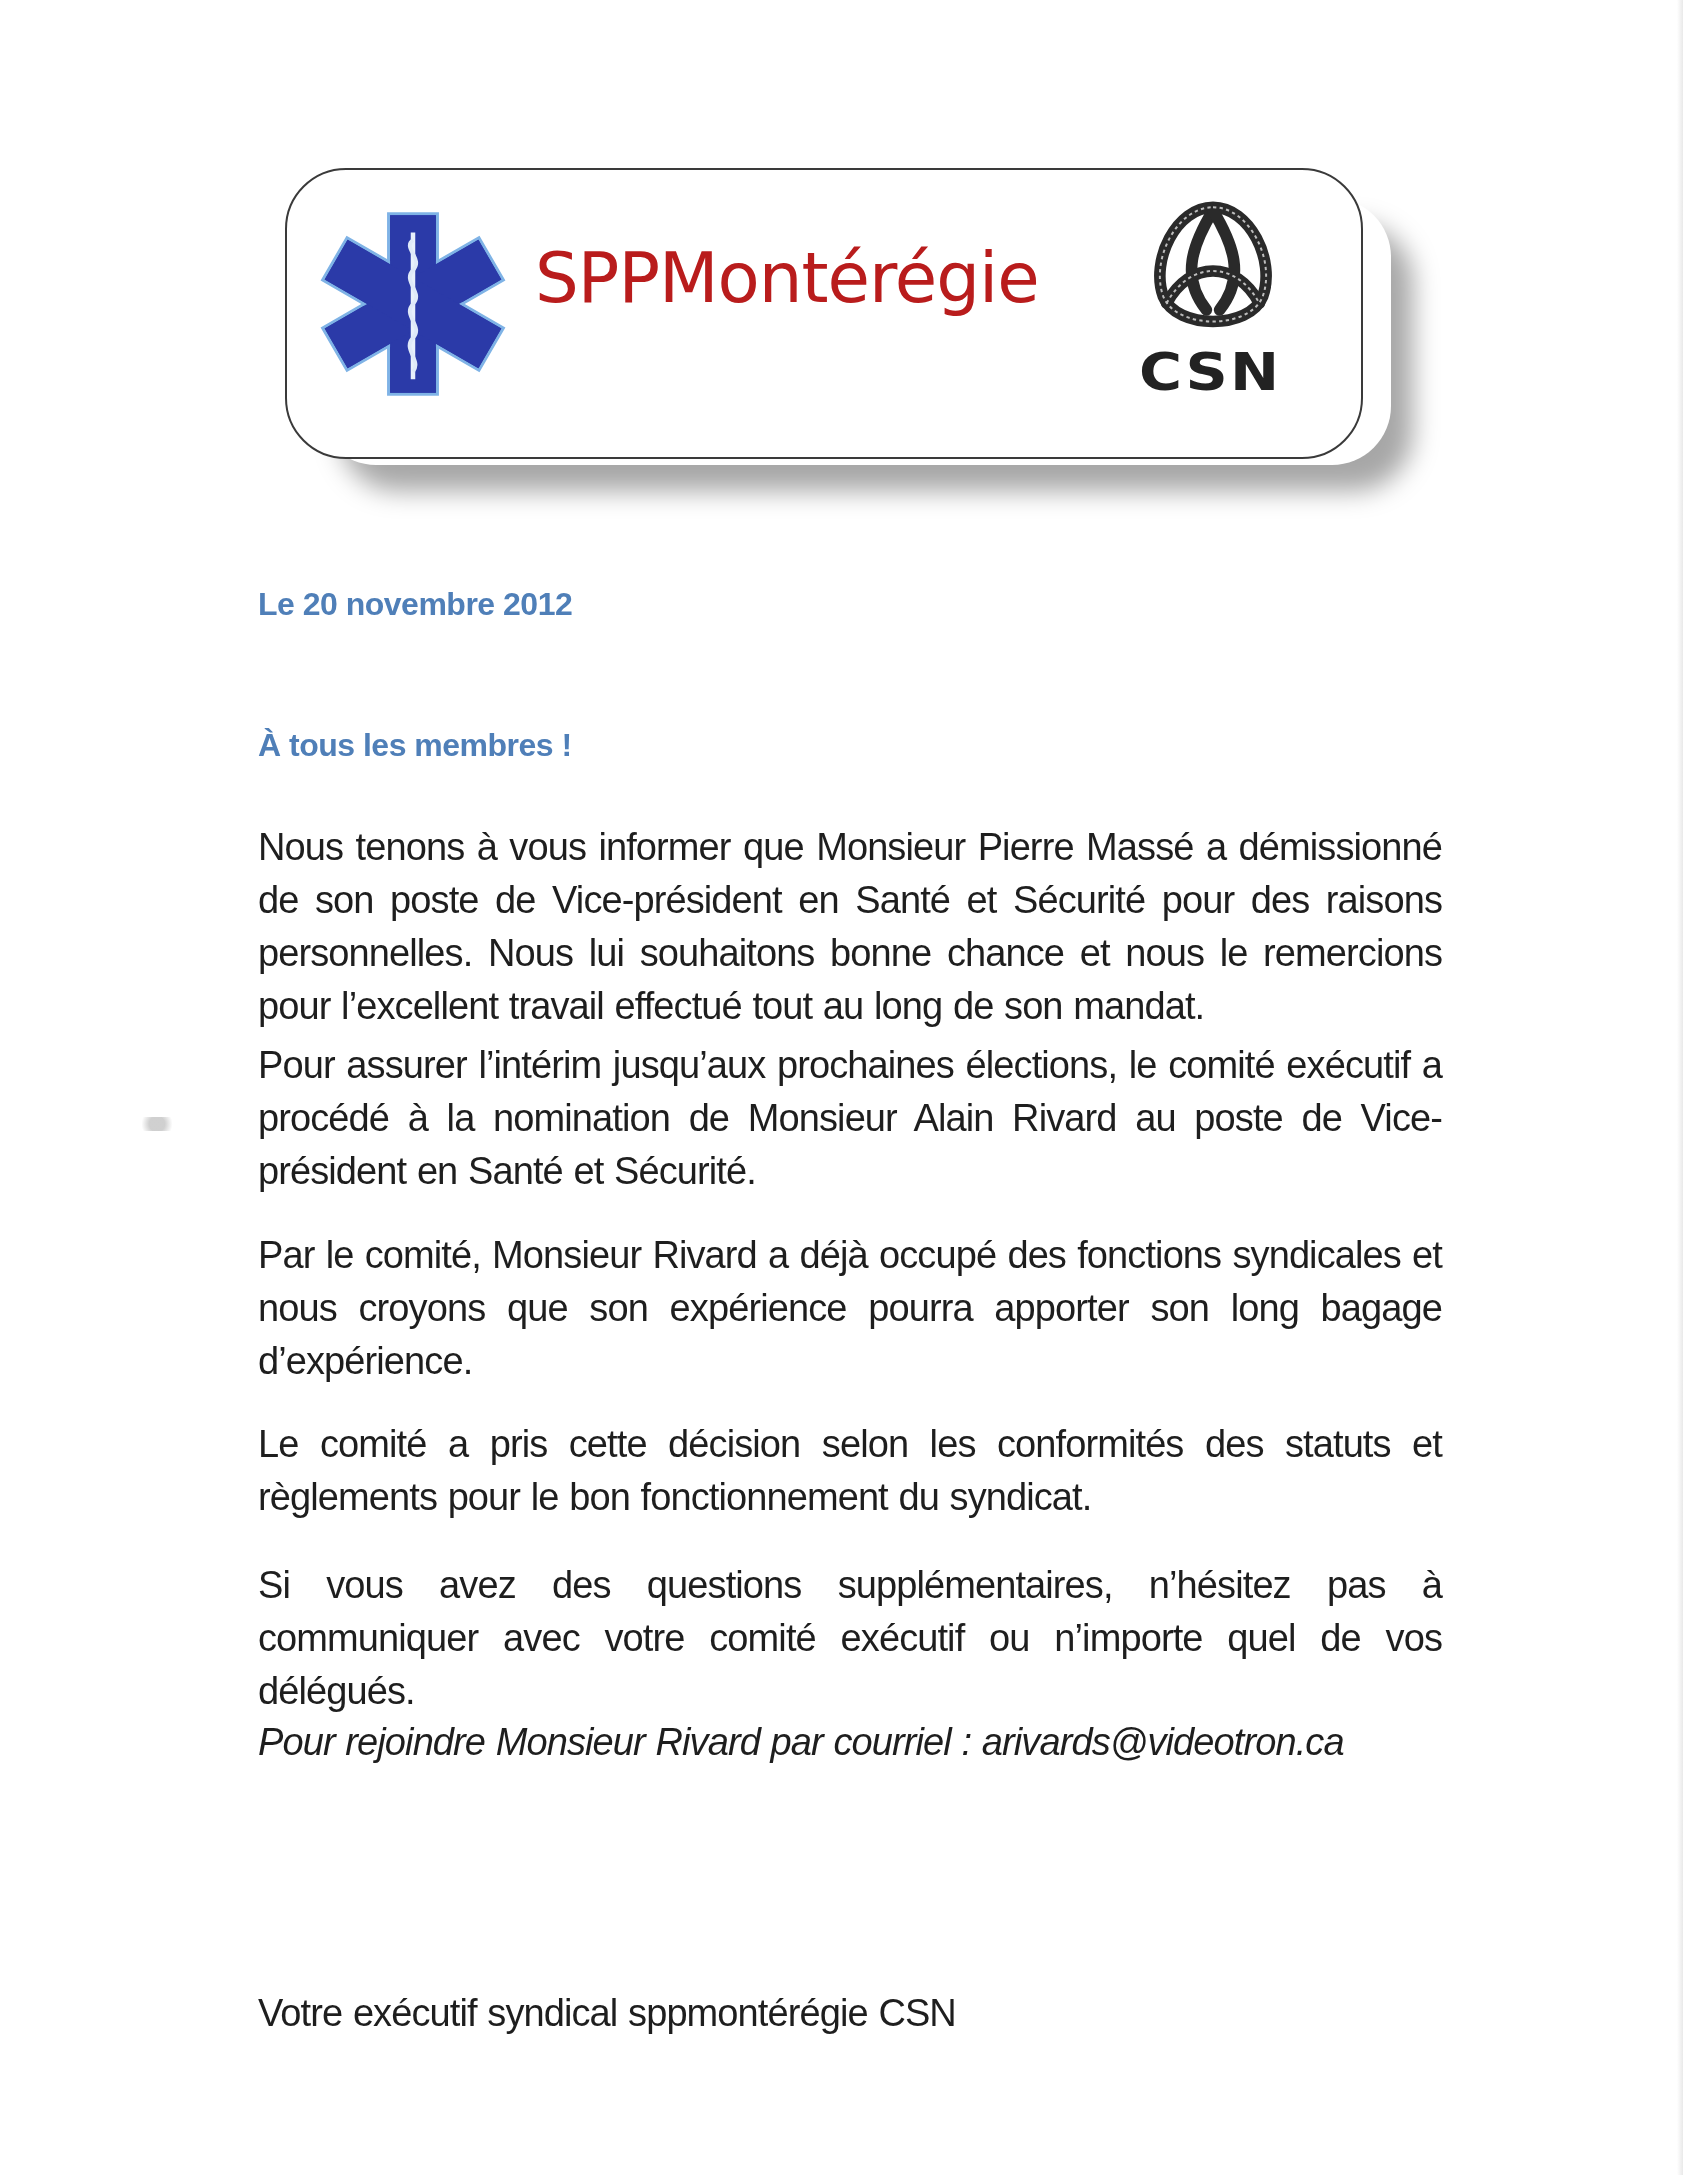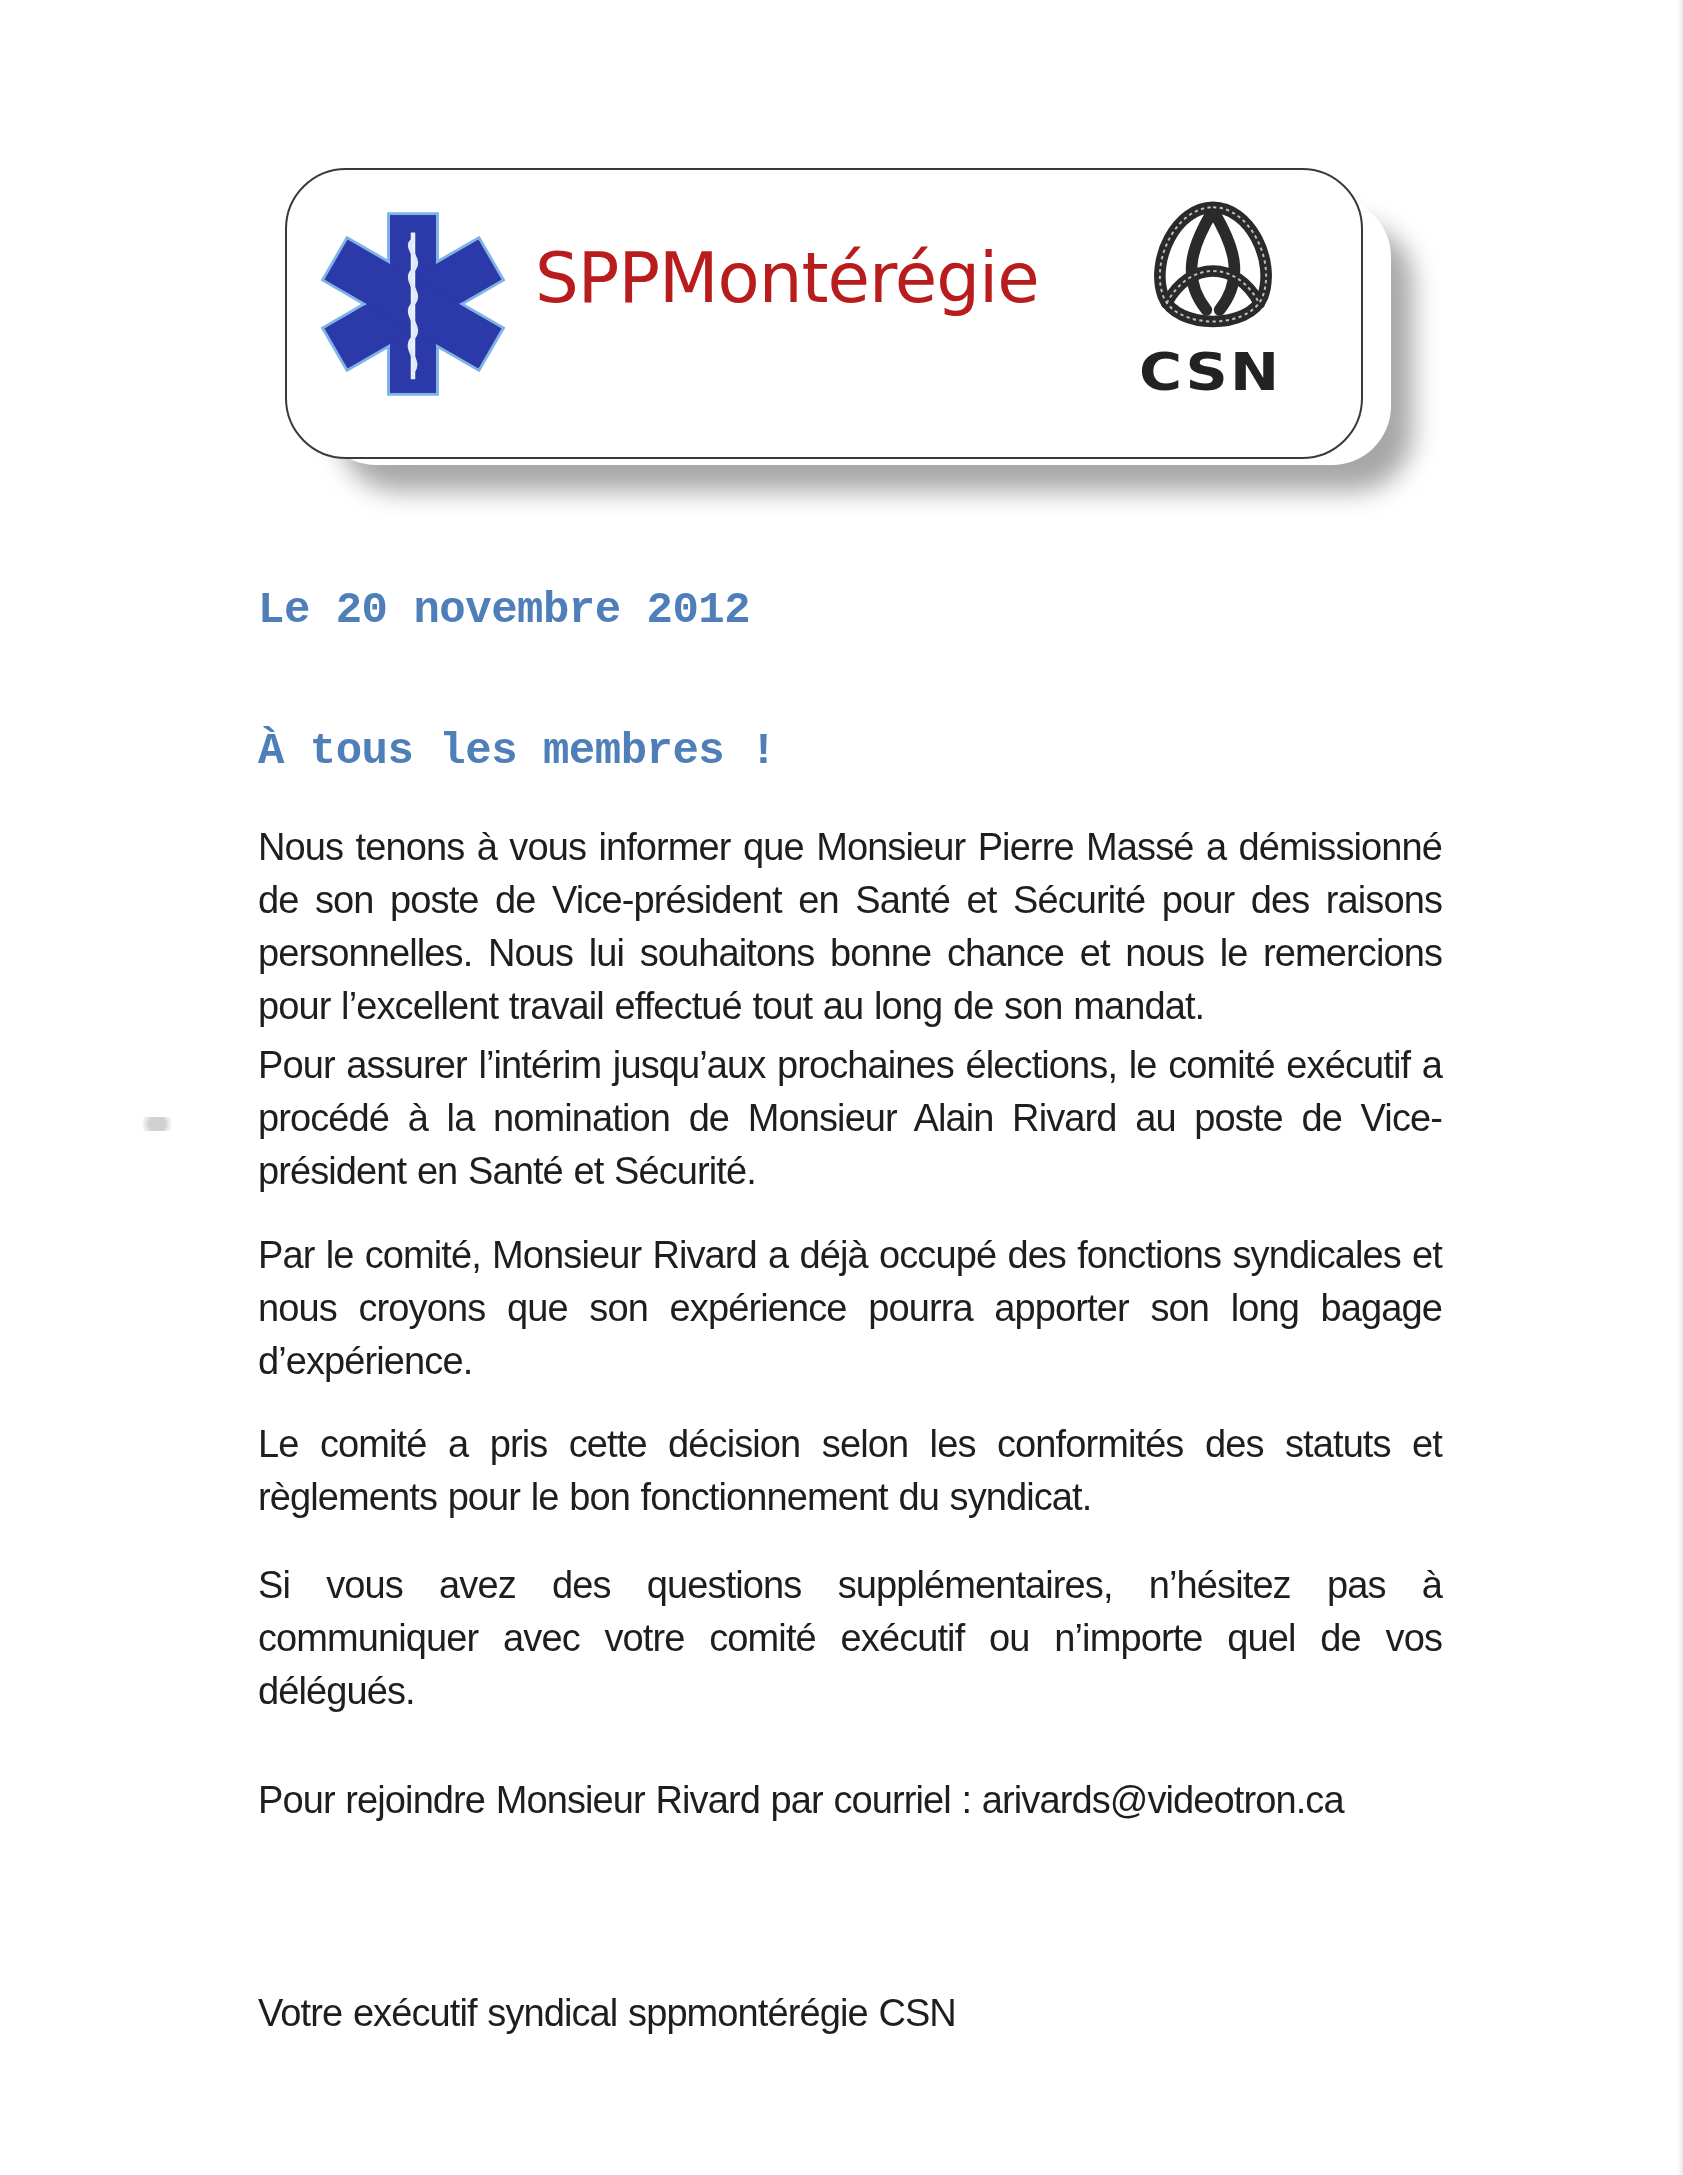--- a/index.html
+++ b/index.html
@@ -41,41 +41,41 @@
   }
   .csn {
     position: absolute; left: 1139px; top: 347px;
     font-family: "DejaVu Sans", sans-serif; font-weight: bold;
     font-size: 51px; letter-spacing: 2px; color: #222;
     transform: scaleX(1.15); transform-origin: left;
     line-height: 1;
   }
   .heading {
     position: absolute; left: 258px;
-    font-family: Liberation Mono, monospace; font-weight: bold;
-    font-size: 44px; color: #4f7fb8; letter-spacing: -0.5px;
+    font-family: Liberation Sans, sans-serif; font-weight: bold;
+    font-size: 32px; color: #4f7fb8; letter-spacing: -0.5px;
     line-height: 1;
   }
   .date { top: 588px; }
   .salutation { top: 729px; text-align: right; }
   .body-text {
     position: absolute; left: 258px; width: 1184px;
     font-family: "Liberation Sans", sans-serif;
     font-size: 38px; line-height: 53px;
     text-align: justify; text-align-last: left;
     letter-spacing: -0.9px; word-spacing: 1px;
     color: #1e1e1e;
     margin: 0;
   }
   .p1 { top: 821px; }
   .p2 { top: 1039px; }
   .p3 { top: 1229px; }
   .p4 { top: 1418px; }
   .p5 { top: 1559px; }
-  .contact { top: 1774px; text-align: left; }
+  .contact { top: 1716px; text-align: left; font-style: italic; }
   .signature { top: 1987px; text-align: center; }
   .speck {
     position: absolute; left: 132px; top: 1117px; width: 50px; height: 14px;
     background: radial-gradient(circle, rgba(120,120,120,0.35) 0 30%, transparent 60%);
   }
 </style>
 </head>
 <body>
 
 <div class="page-edge"></div>

